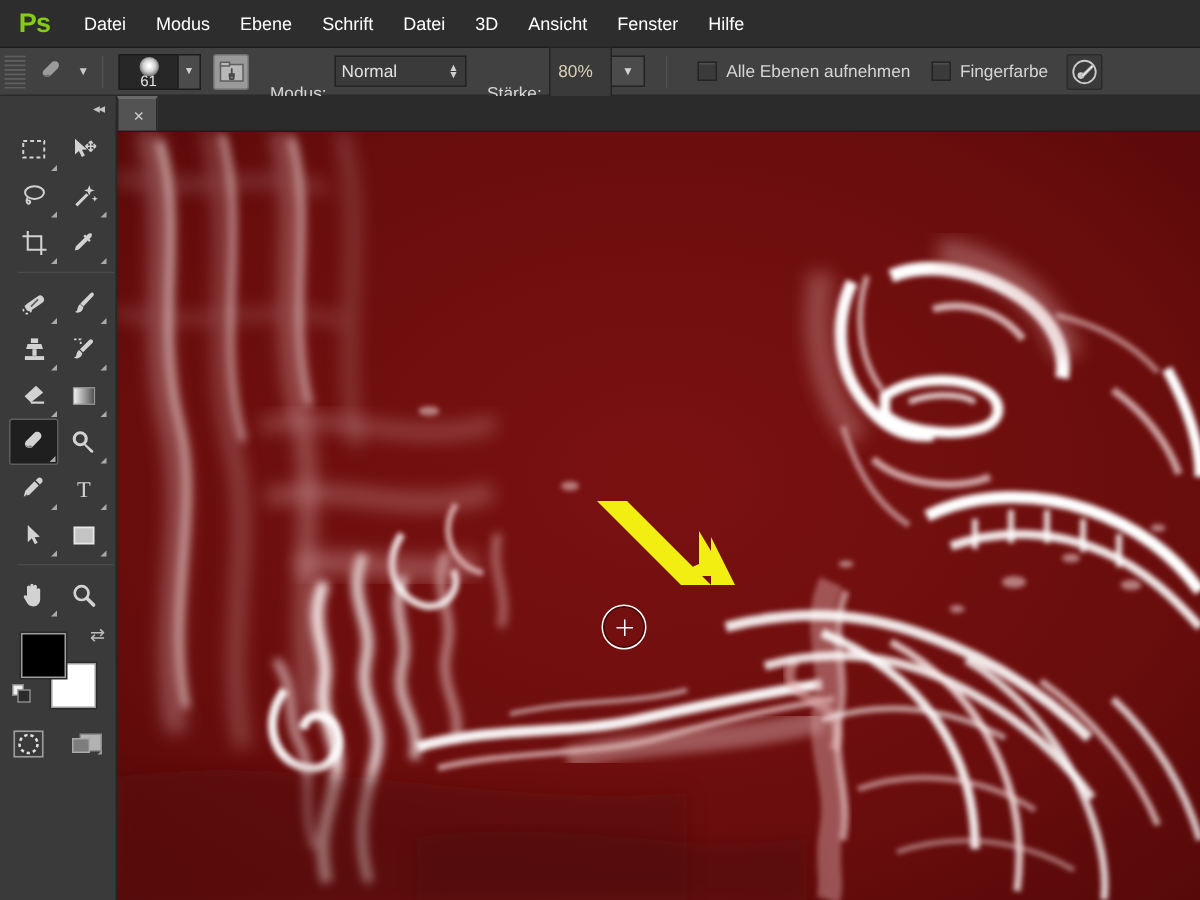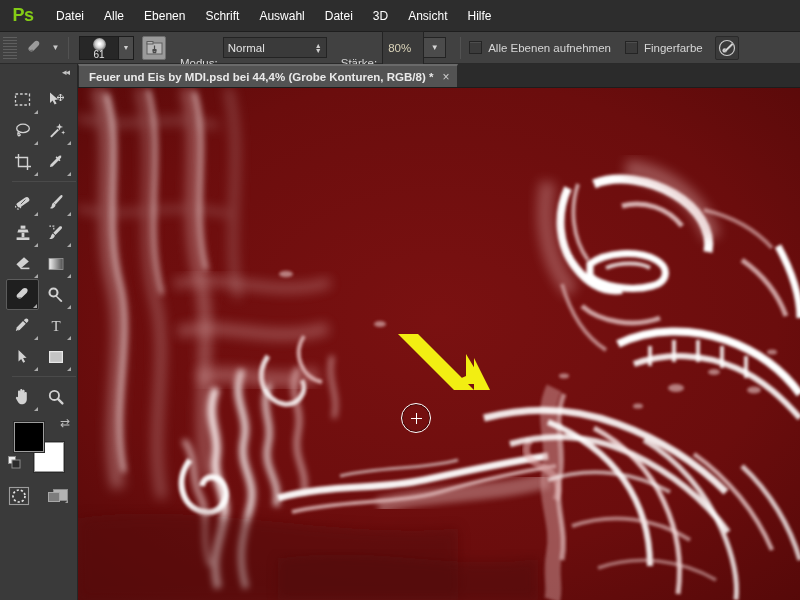--- a/index.html
+++ b/index.html
@@ -176,27 +176,27 @@
   .arrow-ann { position:absolute; pointer-events:none; }
 </style>
 </head>
 <body>
 
 <div id="app">
 
   <div class="menubar">
     <div class="ps-logo">Ps</div>
     <div class="menu-item">Datei</div>
-    <div class="menu-item">Alle</div>
-    <div class="menu-item">Ebenen</div>
+    <div class="menu-item">Modus</div>
+    <div class="menu-item">Ebene</div>
     <div class="menu-item">Schrift</div>
-    <div class="menu-item">Auswahl</div>
     <div class="menu-item">Datei</div>
     <div class="menu-item">3D</div>
     <div class="menu-item">Ansicht</div>
+    <div class="menu-item">Fenster</div>
     <div class="menu-item">Hilfe</div>
   </div>
 
   <div class="optionsbar">
     <div class="grip"></div>
 
     <div class="tool-icon-big">
       <svg width="20" height="20" viewBox="0 0 20 20">
         <path d="M13.5 3.5c1.2 1.2 1.1 3-0.2 4.3l-4.6 4.6c-1.3 1.3-3.4 1.3-4.6 0-1.1-1.2-0.8-2.6 0.3-3.7l5-5c1-1 3-1.3 4.1-0.2z" fill="#9b9b9b"></path>
         <path d="M8.7 12.3c-1.2 1.2-3 1.3-4.2 0.2-0.4-0.4-0.6-0.9-0.6-1.4 0.6 0.9 2 1.3 3.2 0.5z" fill="#6e6e6e"></path>
@@ -216,39 +216,39 @@
 
     <div class="brushpanel-btn">
       <svg width="17" height="16" viewBox="0 0 17 16">
         <rect x="1" y="3" width="15" height="11" fill="#b9b9b9" stroke="#5e5e5e" stroke-width="1"></rect>
         <rect x="1" y="1.5" width="6" height="2.5" fill="#b9b9b9" stroke="#5e5e5e" stroke-width="1"></rect>
         <path d="M8.5 5.5v4M6.5 9.5h4M7 10.5h3l-0.4 2.2H7.4z" stroke="#4a4a4a" stroke-width="1.2" fill="#8d8d8d"></path>
       </svg>
     </div>
 
     <div class="opt-label">Modus:</div>
-    <div class="combo" style="width:104px;">
+    <div class="combo" style="width:88px;">
       <span class="val">Normal</span>
       <span class="spin">
           <span>▲</span>
           <span>▼</span>
         </span>
     </div>
 
     <div class="opt-label">Stärke:</div>
     <div style="display:flex;align-items:center;">
       <div class="numfield">
         <span>80%</span>
       </div>
       <div class="numdrop">▼</div>
     </div>
 
     <div class="sep-v" style="margin-left:14px;"></div>
 
-    <div class="chk-wrap" style="margin-left:2px;">
+    <div class="chk-wrap" style="margin-left:14px;">
       <div class="chk"></div>
       <div class="chk-label">Alle Ebenen aufnehmen</div>
     </div>
 
     <div class="chk-wrap">
       <div class="chk"></div>
       <div class="chk-label">Fingerfarbe</div>
     </div>
 
     <div class="pressure-btn">
@@ -446,21 +446,20 @@
           <rect x="7.5" y="3.5" width="14" height="11" fill="#b3b3b3" stroke="#8c8c8c"></rect>
           <rect x="2.5" y="6.5" width="11" height="9" fill="#7d7d7d" stroke="#a8a8a8"></rect>
           <path d="M22 17l0-3 -3 3z" fill="#9d9d9d"></path>
         </svg>
       </div>
     </div>
   </div>
 
   <div class="tabbar">
     <div class="doctab">
-      <span>Feuer und Eis by MDI.psd bei 44,4%  (Grobe Konturen, RGB/8) *</span>
       <span class="tab-close">×</span>
     </div>
   </div>
 
   <div class="canvas-wrap" style="background: rgb(107, 13, 13);">
     <div class="art">
       <svg viewBox="0 0 722 512" preserveAspectRatio="none">
         <defs>
           <radialGradient id="bgv" cx="50%" cy="45%" r="85%">
             <stop offset="0%" stop-color="#7a1111"></stop>

